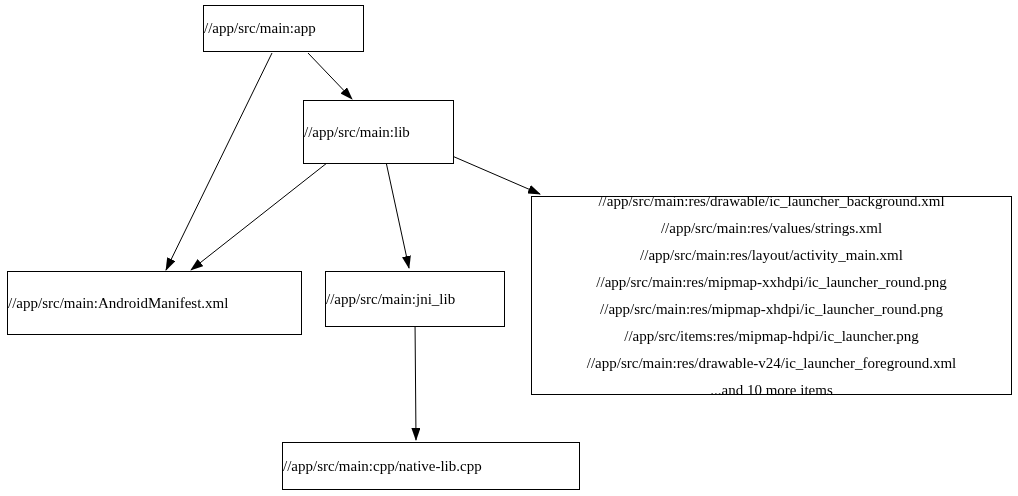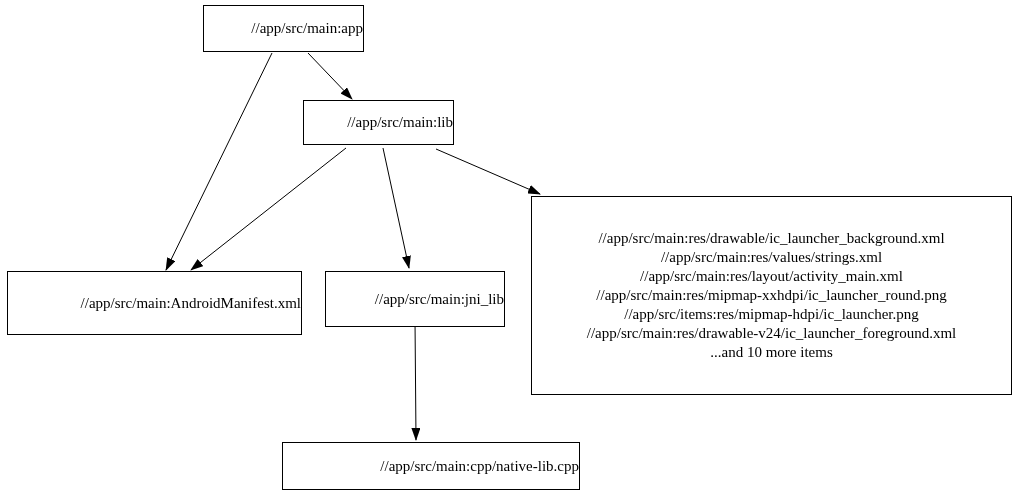--- a/index.html
+++ b/index.html
@@ -23,32 +23,33 @@
     height: 496px;
     pointer-events: none;
   }
   .node {
     position: absolute;
     box-sizing: border-box;
     background: #ffffff;
     border: 1px solid #000000;
     display: flex;
     align-items: center;
-    justify-content: flex-end;
+    justify-content: flex-start;
     text-align: center;
     font-size: 15px;
     line-height: 19px;
     white-space: nowrap;
   }
   .node.multiline {
     flex-direction: column;
     justify-content: center;
+    gap: 8px;
   }
   #node-app            { left: 203px; top: 5px;   width: 161px; height: 47px; }
-  #node-lib            { left: 303px; top: 100px; width: 151px; height: 45px; }
+  #node-lib            { left: 303px; top: 100px; width: 151px; height: 64px; }
   #node-manifest       { left: 7px;   top: 271px; width: 295px; height: 64px; }
   #node-jni-lib        { left: 325px; top: 271px; width: 180px; height: 56px; }
   #node-resources      { left: 531px; top: 196px; width: 481px; height: 199px; }
   #node-native-lib     { left: 282px; top: 442px; width: 298px; height: 48px; }
   .res-line {
     display: block;
   }
 </style>
 </head>
 <body>
@@ -85,20 +86,21 @@
 
   <div class="node" id="node-jni-lib">
     <span>//app/src/main:jni_lib</span>
   </div>
 
   <div class="node multiline" id="node-resources">
     <span class="res-line">//app/src/main:res/drawable/ic_launcher_background.xml</span>
     <span class="res-line">//app/src/main:res/values/strings.xml</span>
     <span class="res-line">//app/src/main:res/layout/activity_main.xml</span>
     <span class="res-line">//app/src/main:res/mipmap-xxhdpi/ic_launcher_round.png</span>
+    <span class="res-line">//app/src/main:res/mipmap-xhdpi/ic_launcher_round.png</span>
     <span class="res-line">//app/src/items:res/mipmap-hdpi/ic_launcher.png</span>
     <span class="res-line">//app/src/main:res/drawable-v24/ic_launcher_foreground.xml</span>
     <span class="res-line">...and 10 more items</span>
   </div>
 
   <div class="node" id="node-native-lib">
     <span>//app/src/main:cpp/native-lib.cpp</span>
   </div>
 
 </div>

